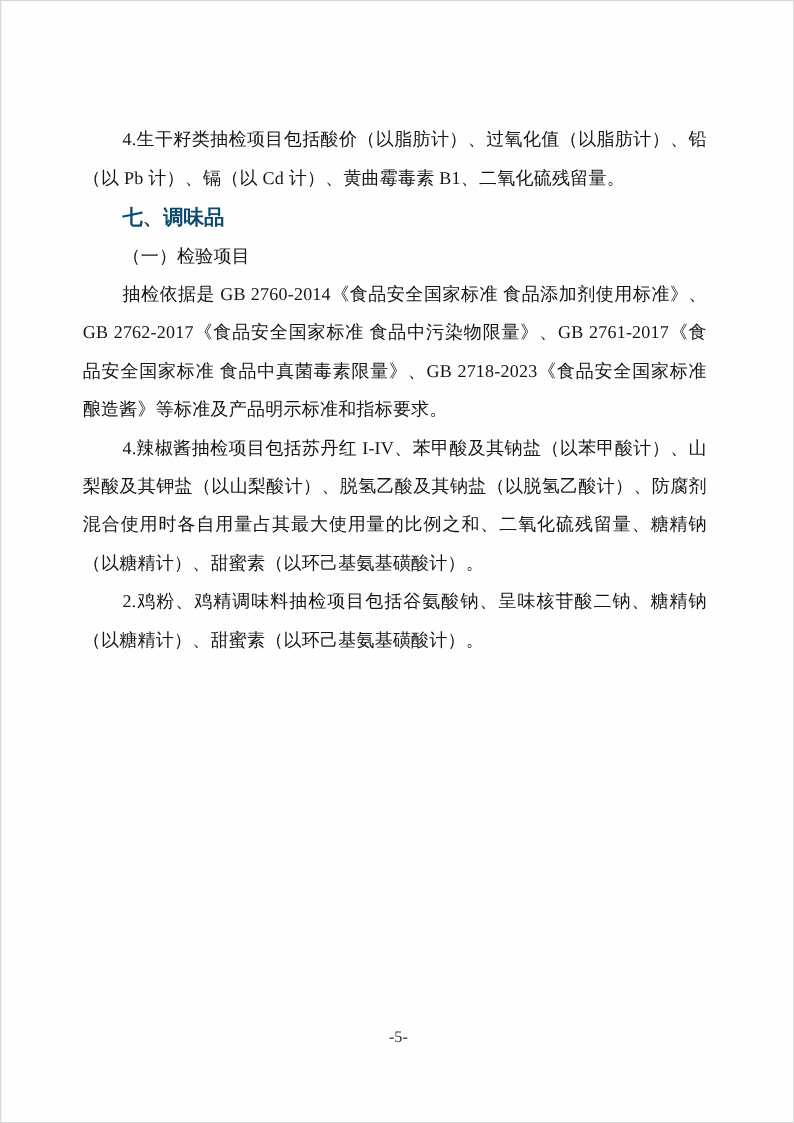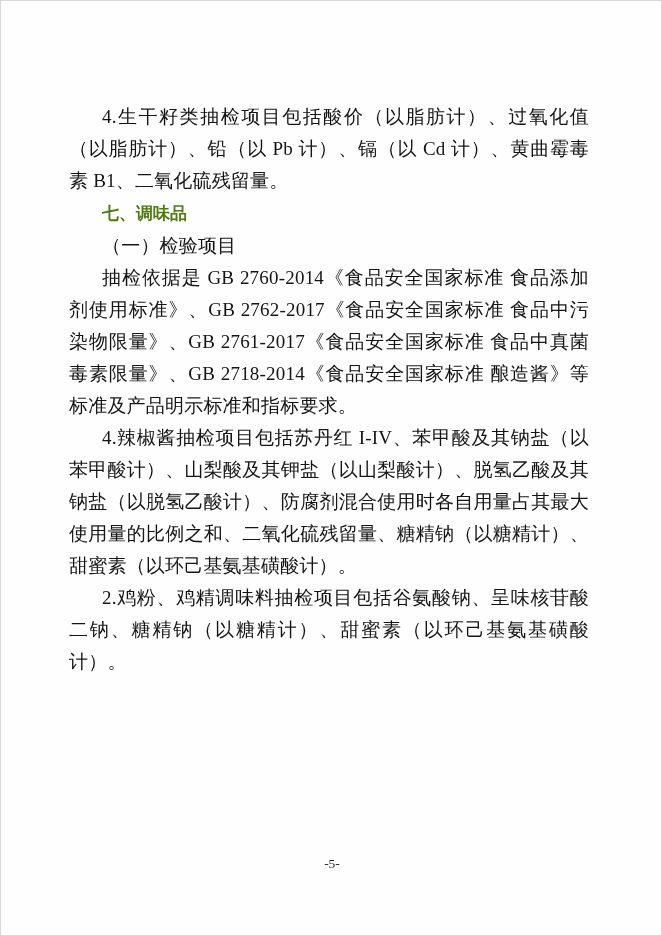--- a/index.html
+++ b/index.html
@@ -25,38 +25,38 @@
     box-sizing: border-box;
     border: 1px solid #d8d8d8;
   }
   .page-inner {
     position: absolute;
     left: 68px;
     top: 100px;
     width: 520px;
   }
   .para {
-    font-size: 19px;
+    font-size: 15px;
     line-height: 32px;
     text-align: justify;
     text-justify: inter-ideograph;
     margin: 0 0 0 0;
     letter-spacing: 0.2px;
     color: #151515;
   }
   .indent {
     text-indent: 33px;
   }
   .heading {
     font-size: 17px;
     line-height: 33px;
     font-weight: bold;
     text-indent: 33px;
     margin: 0;
-    color: #4d7c0f;
+    color: #0c4a6e;
     font-family: "Liberation Serif", "DejaVu Serif", serif;
   }
   .footer {
     position: absolute;
     left: 0;
     top: 855px;
     width: 662px;
     text-align: center;
     font-size: 13.5px;
     color: #2a2a2a;
@@ -68,21 +68,21 @@
 
 <div class="page">
   <div class="page-inner">
 
     <p class="para indent">4.生干籽类抽检项目包括酸价（以脂肪计）、过氧化值（以脂肪计）、铅（以 Pb 计）、镉（以 Cd 计）、黄曲霉毒素 B1、二氧化硫残留量。</p>
 
     <p class="heading">七、调味品</p>
 
     <p class="para indent">（一）检验项目</p>
 
-    <p class="para indent">抽检依据是 GB 2760-2014《食品安全国家标准 食品添加剂使用标准》、GB 2762-2017《食品安全国家标准 食品中污染物限量》、GB 2761-2017《食品安全国家标准 食品中真菌毒素限量》、GB 2718-2014《食品安全国家标准 酿造酱》等标准及产品明示标准和指标要求。</p>
+    <p class="para indent">抽检依据是 GB 2760-2014《食品安全国家标准 食品添加剂使用标准》、GB 2762-2017《食品安全国家标准 食品中污染物限量》、GB 2761-2017《食品安全国家标准 食品中真菌毒素限量》、GB 2718-2023《食品安全国家标准 酿造酱》等标准及产品明示标准和指标要求。</p>
 
 
     <p class="para indent">4.辣椒酱抽检项目包括苏丹红 I-IV、苯甲酸及其钠盐（以苯甲酸计）、山梨酸及其钾盐（以山梨酸计）、脱氢乙酸及其钠盐（以脱氢乙酸计）、防腐剂混合使用时各自用量占其最大使用量的比例之和、二氧化硫残留量、糖精钠（以糖精计）、甜蜜素（以环己基氨基磺酸计）。</p>
 
     <p class="para indent">2.鸡粉、鸡精调味料抽检项目包括谷氨酸钠、呈味核苷酸二钠、糖精钠（以糖精计）、甜蜜素（以环己基氨基磺酸计）。</p>
 
   </div>
 
   <div class="footer">-5-</div>
 </div>

